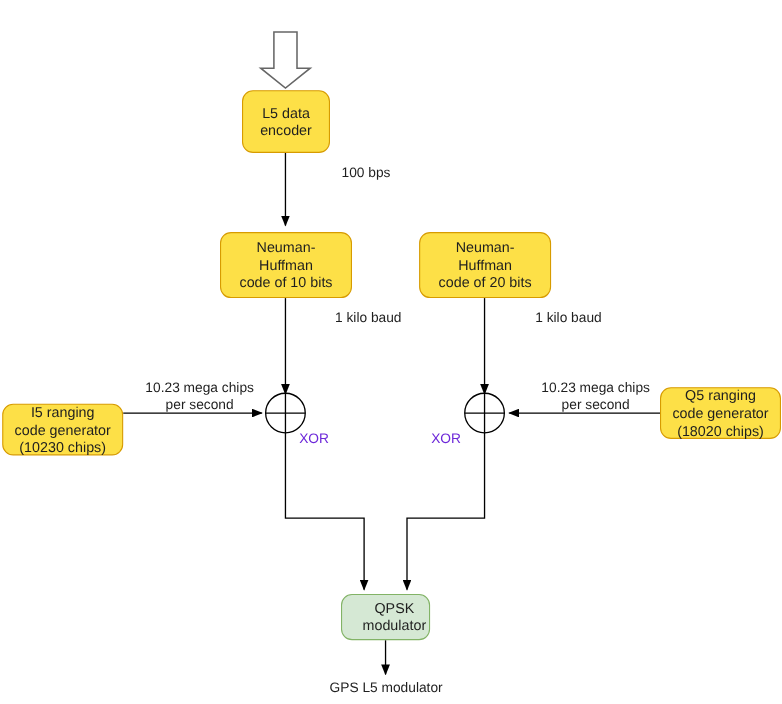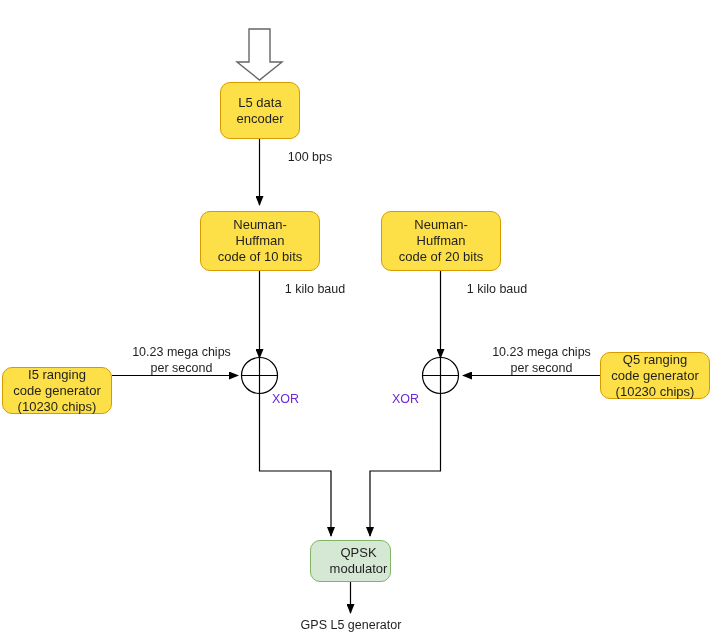--- a/index.html
+++ b/index.html
@@ -38,21 +38,21 @@
     padding-left: 16px;
   }
   .label {
     position: absolute;
     font-size: 12.5px;
     line-height: 16px;
     color: #1f1f1f;
     white-space: pre-line;
     text-align: center;
   }
-  .label.left-align { text-align: center; }
+  .label.left-align { text-align: right; }
   .edge-svg {
     position: absolute;
     left: 0;
     top: 0;
     width: 711px;
     height: 640px;
     overflow: visible;
   }
   .xor-label {
     position: absolute;
@@ -111,36 +111,36 @@
   <div class="node yellow" style="left:381px; top:211px; width:120px; height:60px;">Neuman-
 Huffman
 code of 20 bits</div>
 
   <div class="node yellow" style="left:2px; top:352px; width:110px; height:47px;margin-top:15px;">I5 ranging
 code generator
 (10230 chips)</div>
 
   <div class="node yellow" style="left:600px; top:352px; width:110px; height:47px;">Q5 ranging
 code generator
-(10230 chips)</div>
+(18020 chips)</div>
 
   <div class="node green" style="left:310px; top:540px; width:81px; height:42px;">QPSK
 modulator</div>
 
   <div class="xor-label" style="left:272px; top:392px;">XOR</div>
 
   <div class="xor-label" style="left:392px; top:392px;">XOR</div>
 
   <div class="label left-align" style="left:265px; top:149px; width:90px;">100 bps</div>
 
   <div class="label left-align" style="left:265px; top:281px; width:100px;">1 kilo baud</div>
 
   <div class="label left-align" style="left:447px; top:281px; width:100px;">1 kilo baud</div>
 
   <div class="label" style="left:124px; top:344px; width:115px;">10.23 mega chips
 per second</div>
 
   <div class="label" style="left:484px; top:344px; width:115px;">10.23 mega chips
 per second</div>
 
-  <div class="label" style="left:276px; top:617px; width:150px;">GPS L5 generator</div>
+  <div class="label" style="left:276px; top:617px; width:150px;">GPS L5 modulator</div>
 
 </div>
 
 </body></html>

